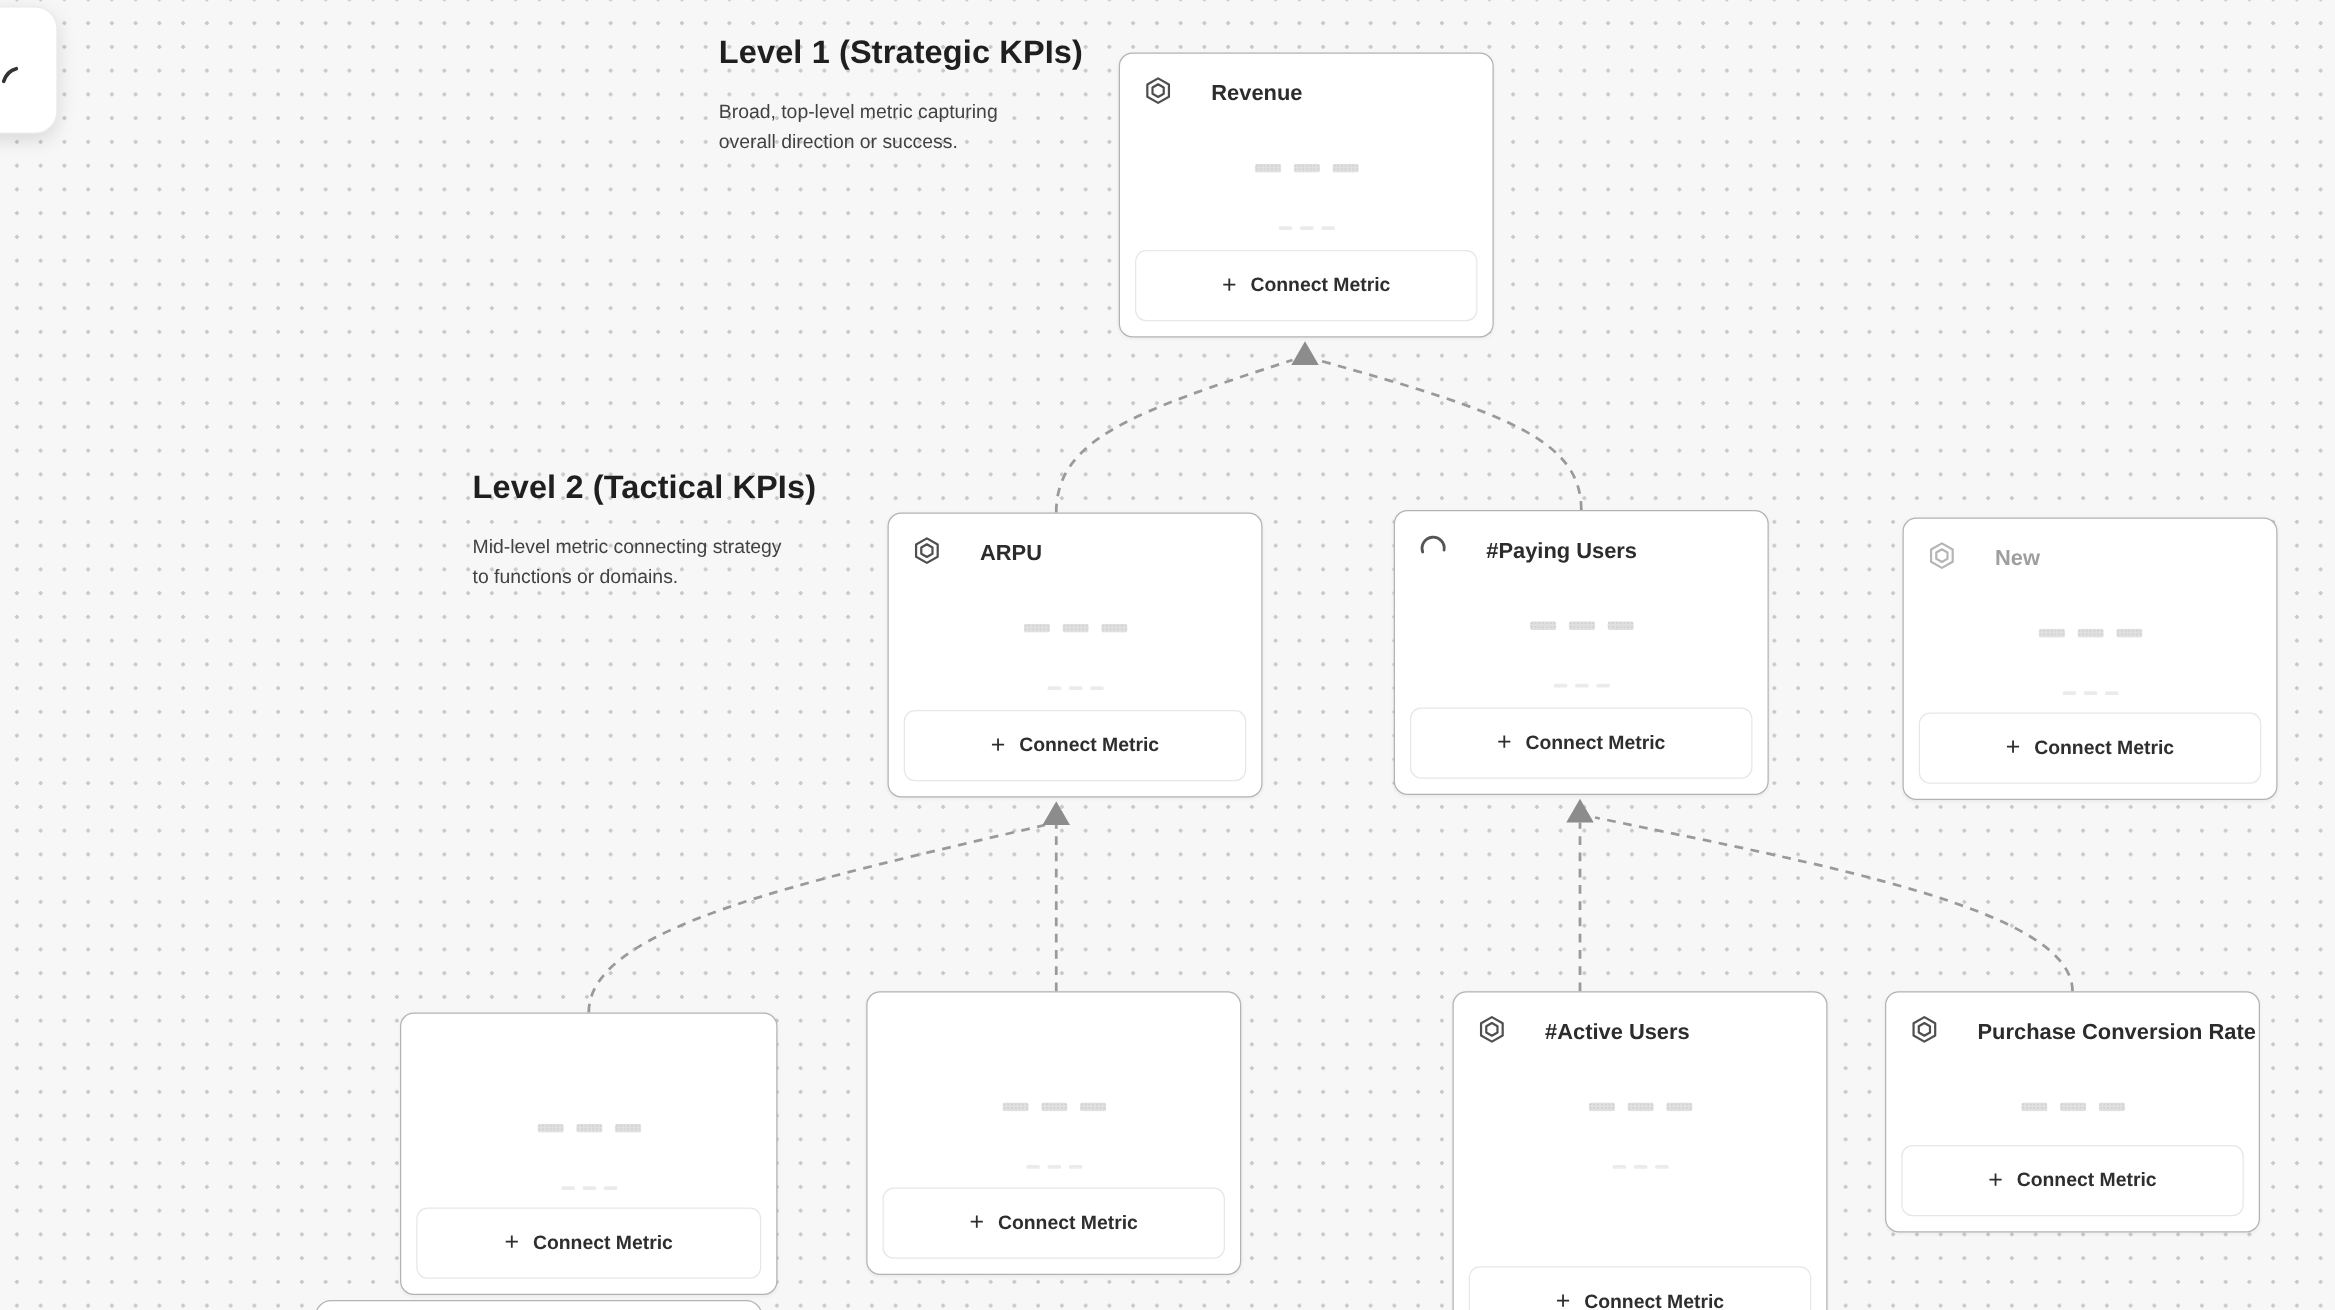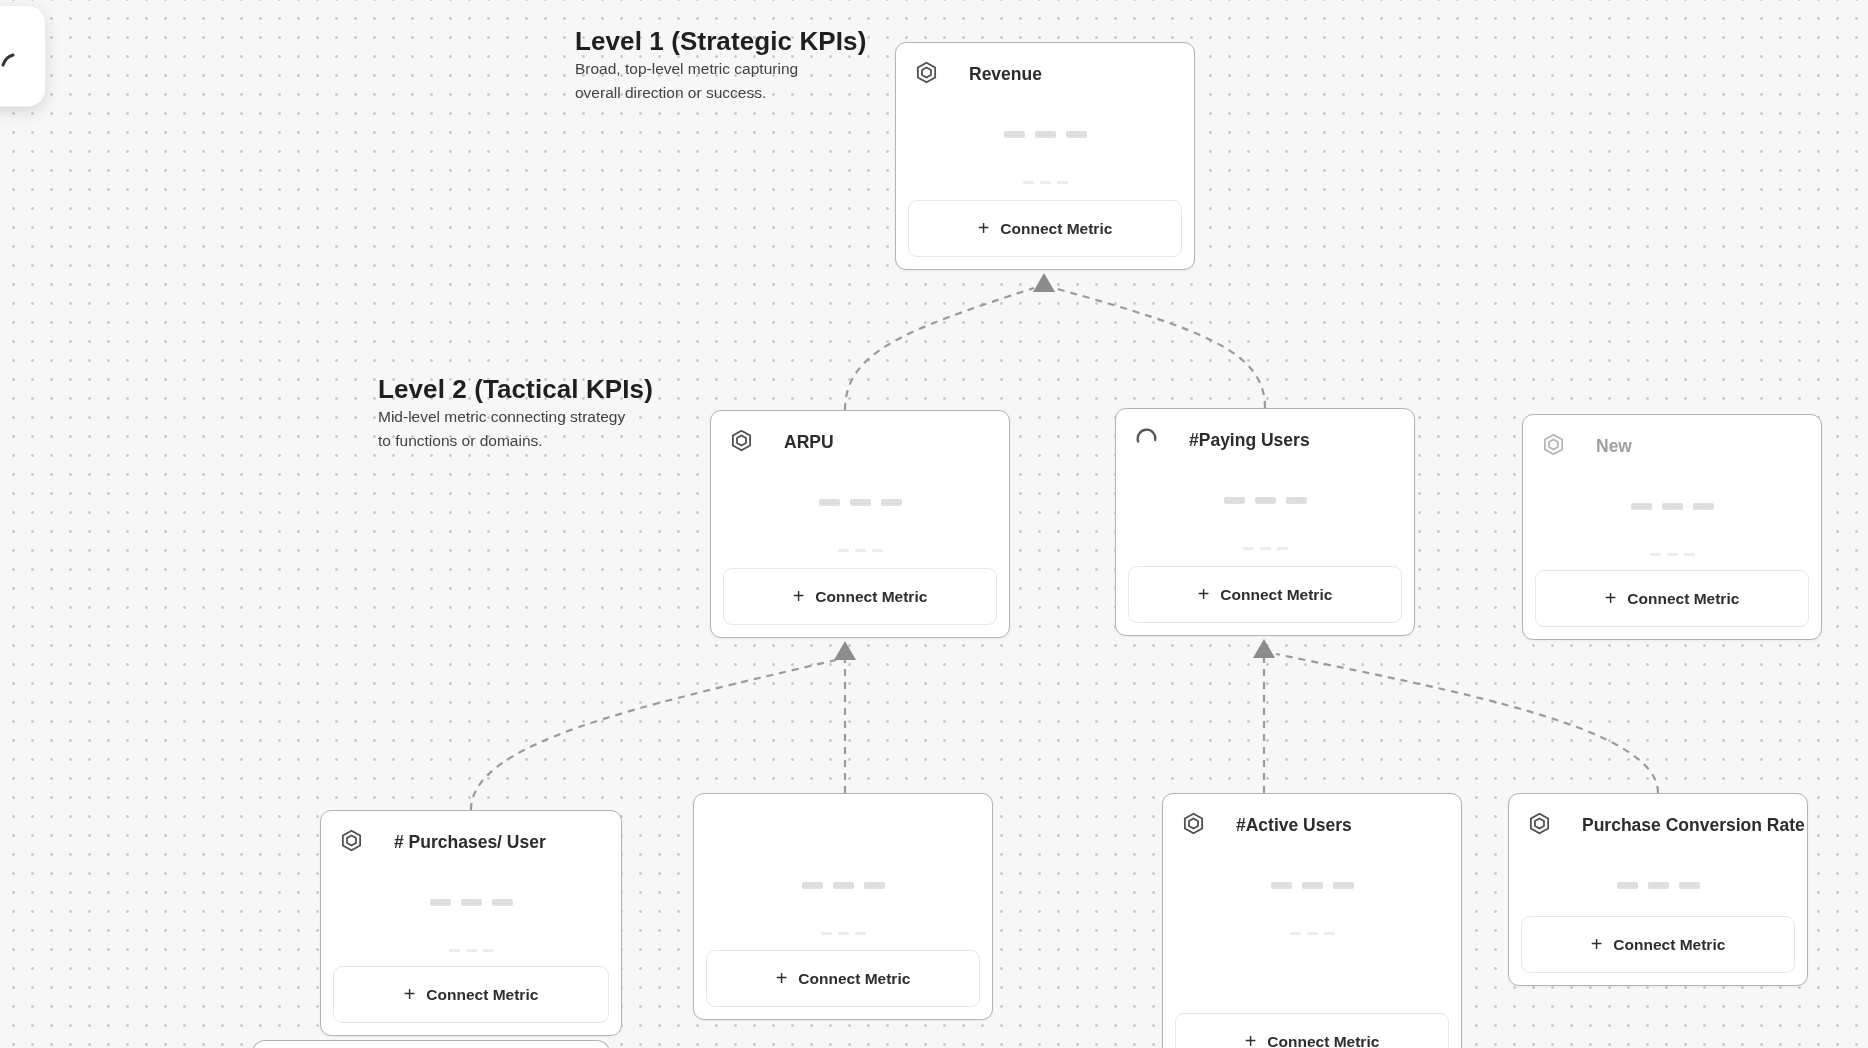--- a/index.html
+++ b/index.html
@@ -16,21 +16,21 @@
   .float-panel{
     position:absolute;left:-26px;top:5px;width:70px;height:100px;
     background:#fff;border:1px solid #ececec;border-radius:18px;
     box-shadow:0 5px 16px rgba(0,0,0,.13);
   }
   .float-panel svg{position:absolute;left:26px;top:44px;}
 
   
   .level-label{position:absolute;}
   .level-heading{font-size:26px;font-weight:700;color:#1f1f1f;letter-spacing:.1px;}
-  .level-desc{margin-top:0;font-size:15.5px;color:#424242;line-height:1.58;}
+  .level-desc{margin-top:21px;font-size:15.5px;color:#424242;line-height:1.58;}
   .ll1{left:575px;top:26px;} .ll1 .level-desc{width:268px;}
   .ll2{left:378px;top:374px;} .ll2 .level-desc{width:258px;}
   .ll3{left:36px;top:775px;} .ll3 .level-desc{width:288px;}
 
   
   .card{
     position:absolute;width:300px;height:228px;background:#fff;
     border:1.5px solid #b3b3b3;border-radius:11px;
     box-shadow:0 1px 3px rgba(0,0,0,.05);box-sizing:border-box;
   }
@@ -207,96 +207,89 @@
           <i></i>
         </div>
     </div>
     <button class="connect">
       <span class="plus">+</span>
       <span>Connect Metric</span>
     </button>
   </div>
 
   <div class="card c-purchases">
+    <div class="skel">
+      <div class="skel-row1">
+          <i></i>
+          <i></i>
+          <i></i>
+        </div>
+      <div class="skel-row2">
+          <i></i>
+          <i></i>
+          <i></i>
+        </div>
+    </div>
+    <button class="connect">
+      <span class="plus">+</span>
+      <span>Connect Metric</span>
+    </button>
+  </div>
+
+  <div class="card c-aov">
+    <div class="skel">
+      <div class="skel-row1">
+          <i></i>
+          <i></i>
+          <i></i>
+        </div>
+      <div class="skel-row2">
+          <i></i>
+          <i></i>
+          <i></i>
+        </div>
+    </div>
+    <button class="connect">
+      <span class="plus">+</span>
+      <span>Connect Metric</span>
+    </button>
+  </div>
+
+  <div class="card c-active">
     <div class="card-head">
       <svg width="25" height="25" viewBox="0 0 24 24">
         <polygon points="12,2.6 20.3,7.3 20.3,16.7 12,21.4 3.7,16.7 3.7,7.3" fill="none" stroke="#4f4f4f" stroke-width="1.7" stroke-linejoin="round"></polygon>
         <polygon points="12,7.1 16.3,9.55 16.3,14.45 12,16.9 7.7,14.45 7.7,9.55" fill="none" stroke="#4f4f4f" stroke-width="1.7" stroke-linejoin="round"></polygon>
       </svg>
-      <span class="card-title"># Purchases/ User</span>
-    </div>
-    <div class="skel">
-      <div class="skel-row1">
-          <i></i>
-          <i></i>
-          <i></i>
-        </div>
-      <div class="skel-row2">
-          <i></i>
-          <i></i>
-          <i></i>
-        </div>
-    </div>
-    <button class="connect">
-      <span class="plus">+</span>
-      <span>Connect Metric</span>
-    </button>
-  </div>
-
-  <div class="card c-aov">
-    <div class="skel">
-      <div class="skel-row1">
-          <i></i>
-          <i></i>
-          <i></i>
-        </div>
-      <div class="skel-row2">
-          <i></i>
-          <i></i>
-          <i></i>
-        </div>
-    </div>
-    <button class="connect">
-      <span class="plus">+</span>
-      <span>Connect Metric</span>
-    </button>
-  </div>
-
-  <div class="card c-active">
+      <span class="card-title">#Active Users</span>
+    </div>
+    <div class="skel">
+      <div class="skel-row1">
+          <i></i>
+          <i></i>
+          <i></i>
+        </div>
+      <div class="skel-row2">
+          <i></i>
+          <i></i>
+          <i></i>
+        </div>
+    </div>
+    <button class="connect">
+      <span class="plus">+</span>
+      <span>Connect Metric</span>
+    </button>
+  </div>
+
+  <div class="card c-pcr">
     <div class="card-head">
       <svg width="25" height="25" viewBox="0 0 24 24">
         <polygon points="12,2.6 20.3,7.3 20.3,16.7 12,21.4 3.7,16.7 3.7,7.3" fill="none" stroke="#4f4f4f" stroke-width="1.7" stroke-linejoin="round"></polygon>
         <polygon points="12,7.1 16.3,9.55 16.3,14.45 12,16.9 7.7,14.45 7.7,9.55" fill="none" stroke="#4f4f4f" stroke-width="1.7" stroke-linejoin="round"></polygon>
       </svg>
-      <span class="card-title">#Active Users</span>
-    </div>
-    <div class="skel">
-      <div class="skel-row1">
-          <i></i>
-          <i></i>
-          <i></i>
-        </div>
-      <div class="skel-row2">
-          <i></i>
-          <i></i>
-          <i></i>
-        </div>
-    </div>
-    <button class="connect">
-      <span class="plus">+</span>
-      <span>Connect Metric</span>
-    </button>
-  </div>
-
-  <div class="card c-pcr">
-    <div class="card-head">
-      <svg width="25" height="25" viewBox="0 0 24 24">
-        <polygon points="12,2.6 20.3,7.3 20.3,16.7 12,21.4 3.7,16.7 3.7,7.3" fill="none" stroke="#4f4f4f" stroke-width="1.7" stroke-linejoin="round"></polygon>
-        <polygon points="12,7.1 16.3,9.55 16.3,14.45 12,16.9 7.7,14.45 7.7,9.55" fill="none" stroke="#4f4f4f" stroke-width="1.7" stroke-linejoin="round"></polygon>
-      </svg>
       <span class="card-title">Purchase Conversion Rate</span>
     </div>
     <div class="skel">
       <div class="skel-row1">
           <i></i>
           <i></i>
           <i></i>
         </div>
       <div class="skel-row2">
           <i></i>

